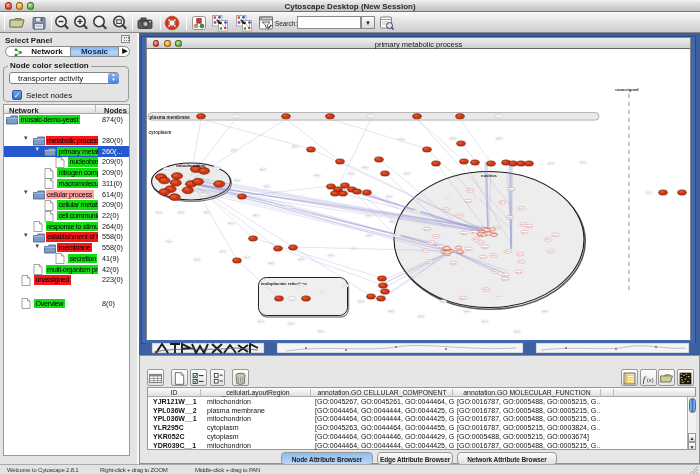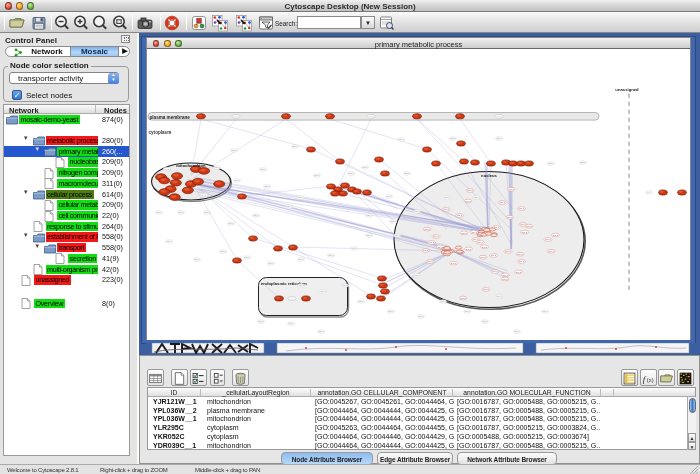--- a/index.html
+++ b/index.html
@@ -166,21 +166,21 @@
         <line x1="4" y1="8" x2="12" y2="8" stroke="#aaa" stroke-width="0.7"></line>
         <line x1="4" y1="10" x2="12" y2="10" stroke="#aaa" stroke-width="0.7"></line>
         <circle cx="11.5" cy="11.5" r="3" fill="#d8e4f4" stroke="#335" stroke-width="0.9"></circle>
         <line x1="13.5" y1="13.5" x2="15.5" y2="15.5" stroke="#335" stroke-width="1.3"></line>
       </svg>
     <span id="searchlab">Search:</span>
       <div id="searchbox"></div>
       <div id="searchdd">▼</div>
   </div>
   <div id="cpanel">
-    <div id="cphead">Control Panel</div>
+    <div id="cphead">Select Panel</div>
       <div id="cpfloat">
         <div></div>
       </div>
     <div id="tabs">
       <svg style="position:absolute;left:8px;top:1px" width="9" height="9" viewBox="0 0 9 9">
           <circle cx="2" cy="1.8" r="1.4" fill="#2a9a2a"></circle>
           <circle cx="6.5" cy="4.5" r="1.4" fill="#2a9a2a"></circle>
           <circle cx="2" cy="7.2" r="1.4" fill="#2a9a2a"></circle>
           <path d="M2 1.8 L6.5 4.5 L2 7.2" stroke="#2a9a2a" stroke-width="0.8" fill="none"></path>
         </svg>
@@ -263,21 +263,21 @@
             <span class="tnum" style="color:#111">311(0)</span>
           </div>
           <div class="trow" style="top:75.0px;">
             <span class="texp" style="left:20.0px;color:#444">▾</span>
             <span style="position:absolute;left:28.5px;top:0">
               <svg width="12" height="10" viewBox="0 0 12 10" style="position:absolute;top:1px">
                 <path d="M0.5 2.5 L4 2.5 L5 1 L11.5 1 L11.5 2.8 L11.5 9 L0.5 9 Z" fill="#7b9cc6" stroke="#3c5c86" stroke-width="0.8"></path>
                 <path d="M0.5 3.4 L11.5 3.4" stroke="#9db8d8" stroke-width="1.2"></path>
               </svg>
             </span>
-            <span class="tlab" style="left:41.5px;max-width:52px;background:#4d7c0f">cellular process</span>
+            <span class="tlab" style="left:41.5px;max-width:52px;background:#fca5a5">cellular process</span>
             <span class="tnum" style="color:#111">614(0)</span>
           </div>
           <div class="trow" style="top:85.8px;">
             <span style="position:absolute;left:40.0px;top:0">
               <svg width="10" height="11" viewBox="0 0 10 11" style="position:absolute;top:0px">
                 <path d="M1 0.5 L6.5 0.5 L9 3 L9 10.5 L1 10.5 Z" fill="#fff" stroke="#8a8a8a" stroke-width="0.8"></path>
                 <path d="M6.5 0.5 L6.5 3 L9 3" fill="#ddd" stroke="#8a8a8a" stroke-width="0.7"></path>
               </svg>
             </span>
             <span class="tlab" style="left:53.0px;max-width:41px;background:#12dc12">cellular metabo</span>
@@ -315,21 +315,21 @@
             <span class="tnum" style="color:#111">558(0)</span>
           </div>
           <div class="trow" style="top:128.6px;">
             <span class="texp" style="left:31.5px;color:#444">▾</span>
             <span style="position:absolute;left:40.0px;top:0">
               <svg width="12" height="10" viewBox="0 0 12 10" style="position:absolute;top:1px">
                 <path d="M0.5 2.5 L4 2.5 L5 1 L11.5 1 L11.5 2.8 L11.5 9 L0.5 9 Z" fill="#7b9cc6" stroke="#3c5c86" stroke-width="0.8"></path>
                 <path d="M0.5 3.4 L11.5 3.4" stroke="#9db8d8" stroke-width="1.2"></path>
               </svg>
             </span>
-            <span class="tlab" style="left:53.0px;max-width:41px;background:#f51818">transport</span>
+            <span class="tlab" style="left:53.0px;max-width:41px;background:#f51818">membrane</span>
             <span class="tnum" style="color:#111">558(0)</span>
           </div>
           <div class="trow" style="top:139.4px;">
             <span style="position:absolute;left:51.0px;top:0">
               <svg width="10" height="11" viewBox="0 0 10 11" style="position:absolute;top:0px">
                 <path d="M1 0.5 L6.5 0.5 L9 3 L9 10.5 L1 10.5 Z" fill="#fff" stroke="#8a8a8a" stroke-width="0.8"></path>
                 <path d="M6.5 0.5 L6.5 3 L9 3" fill="#ddd" stroke="#8a8a8a" stroke-width="0.7"></path>
               </svg>
             </span>
             <span class="tlab" style="left:64.0px;max-width:30px;background:#12dc12">secretion</span>

